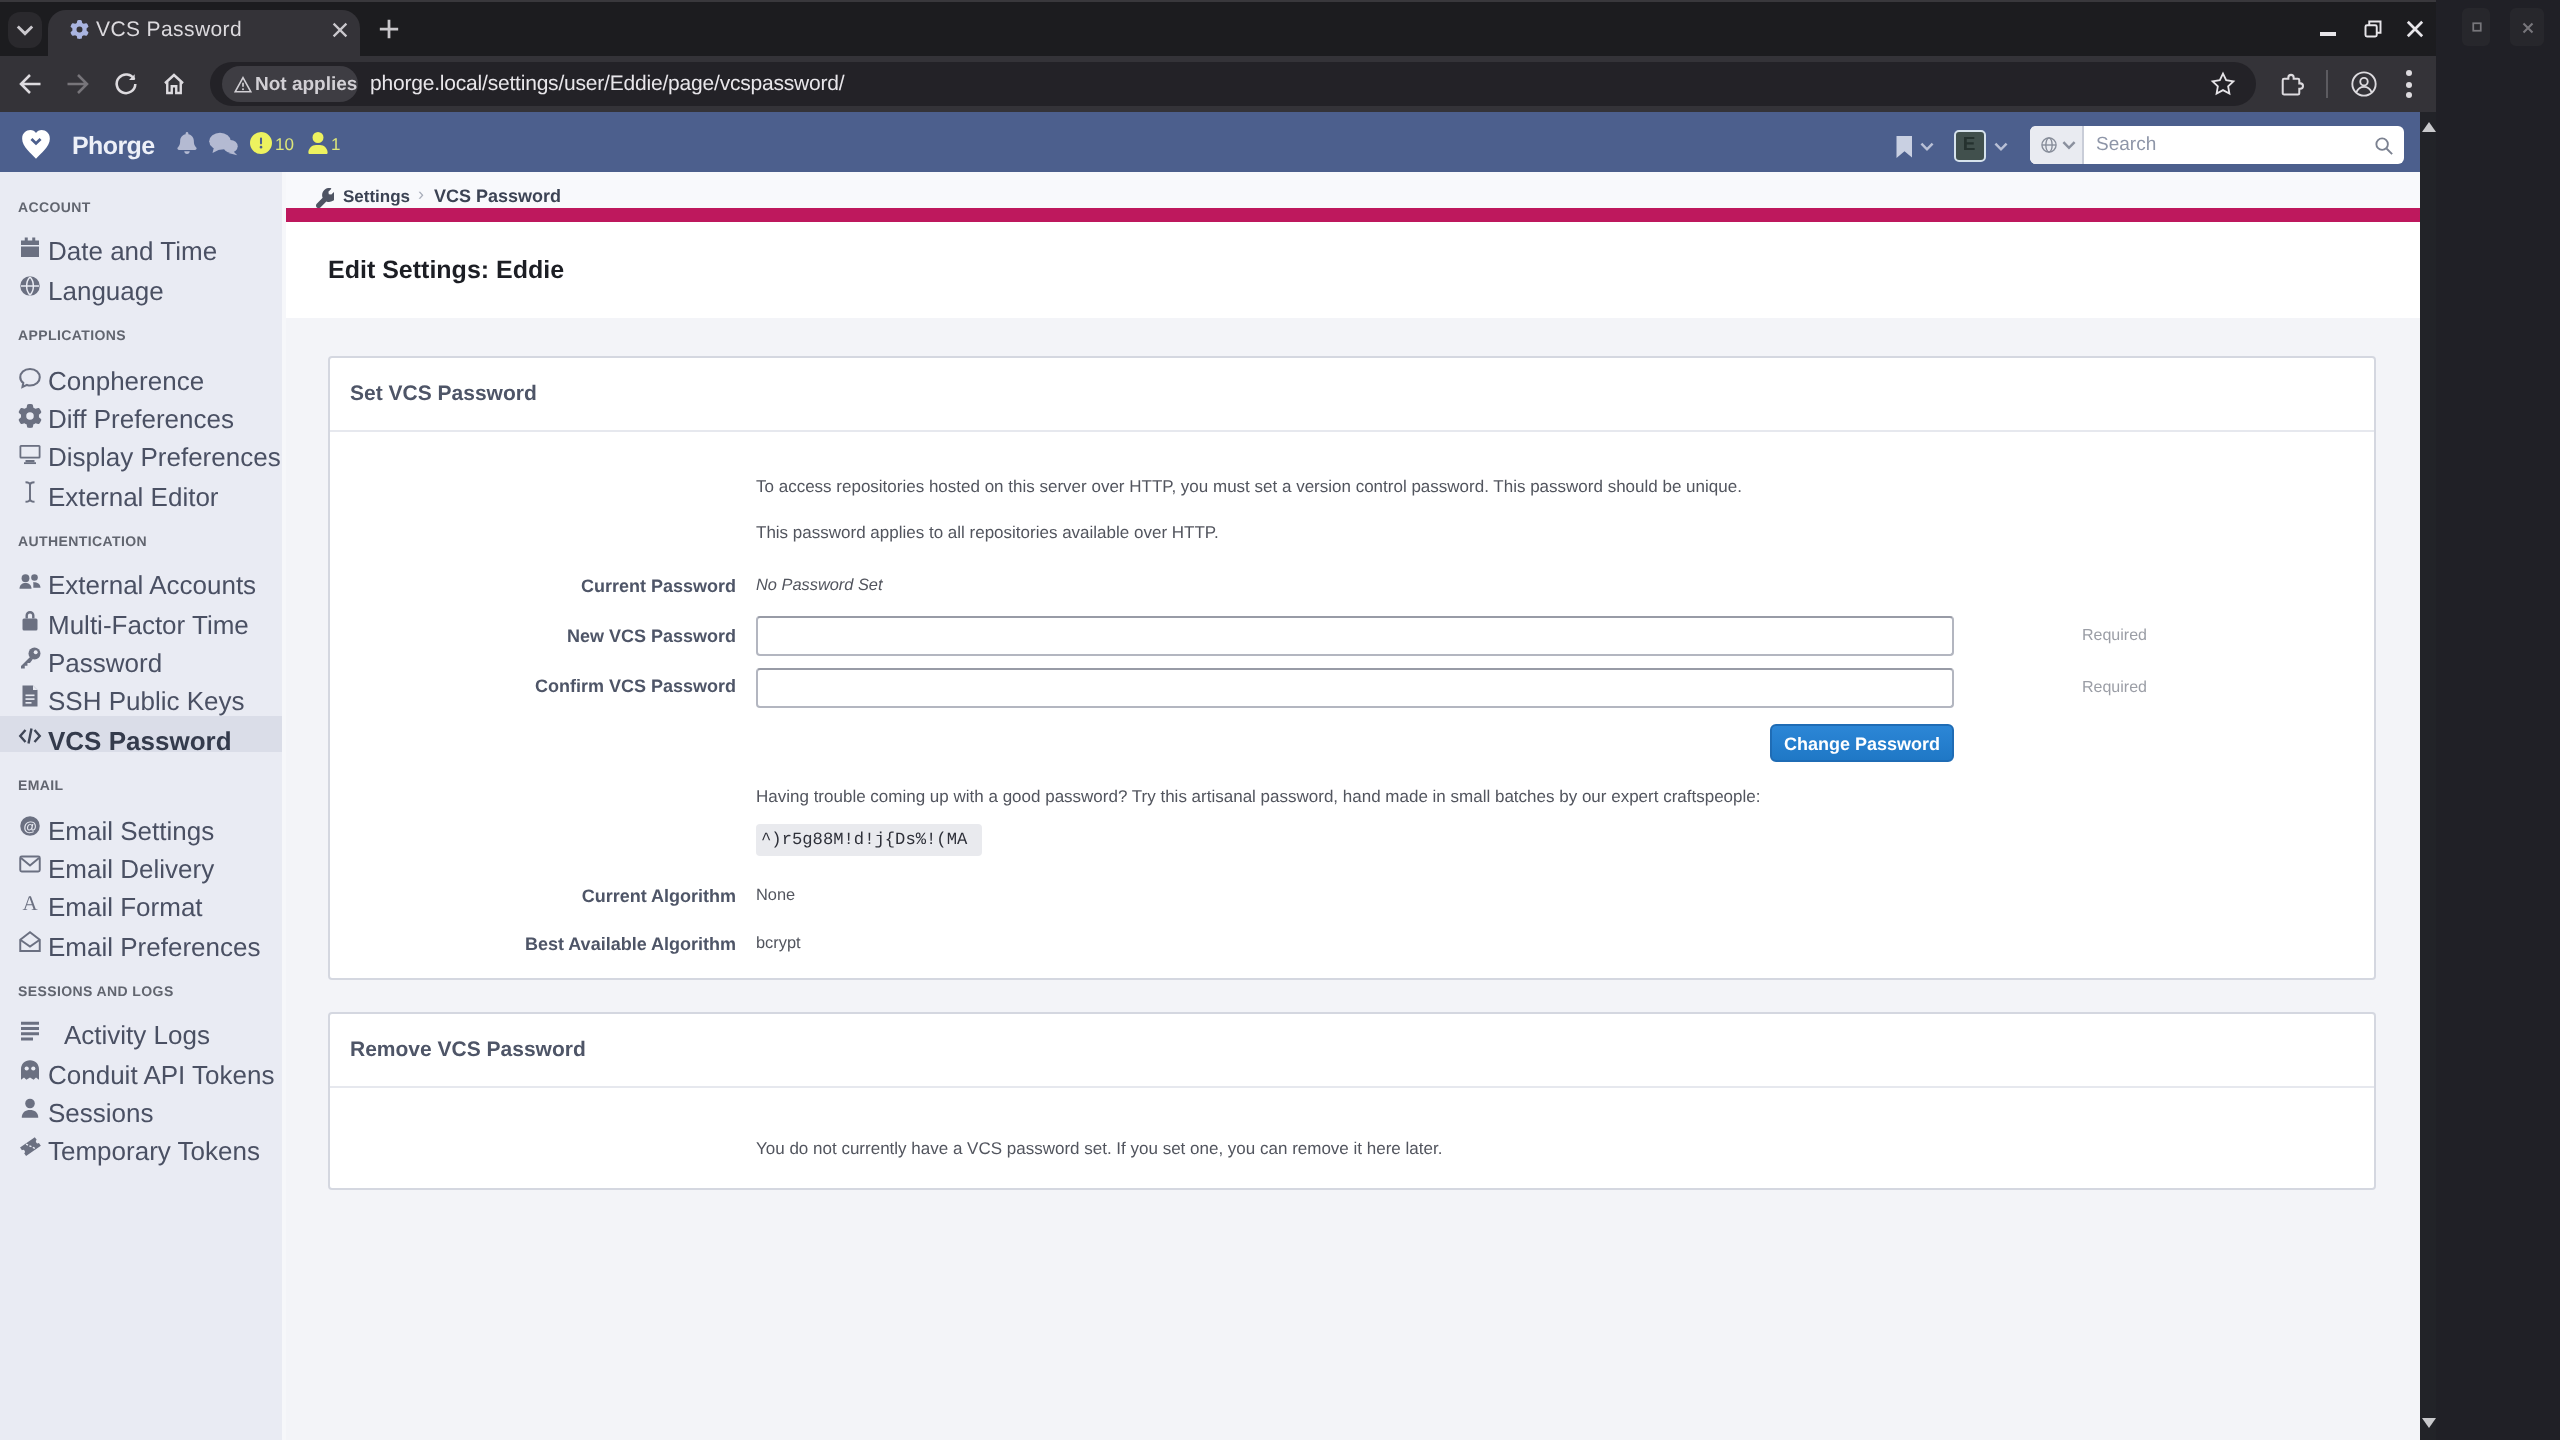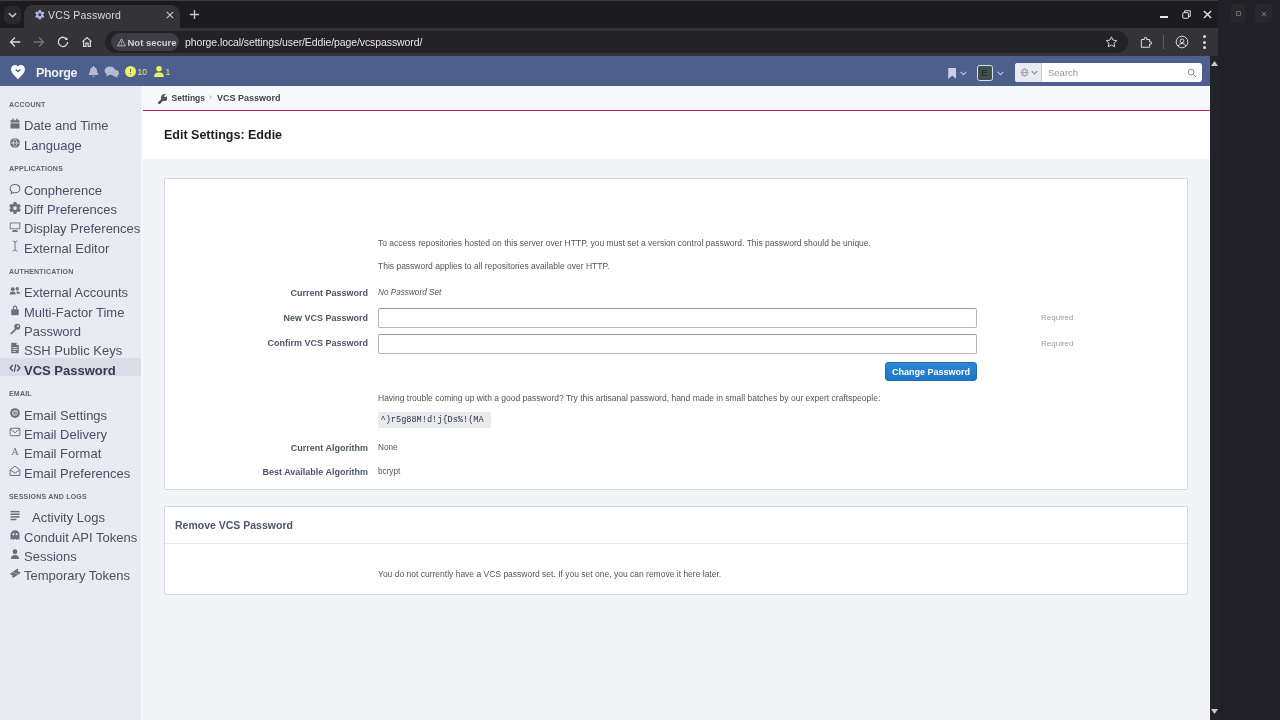--- a/index.html
+++ b/index.html
@@ -19,21 +19,21 @@
 #url { position:absolute; left:80px; top:4.5px; font-size:10.5px; letter-spacing:-0.1px; color:#e8e6ea; white-space:nowrap; }
 
 #phead { position:absolute; left:0; top:56px; width:1210px; height:30px; background:#4c5f8d; }
 #plogotext { position:absolute; left:36px; top:9.5px; font-size:12.5px; font-weight:700; color:#edf0f8; letter-spacing:-0.3px; }
 
 #psearch { position:absolute; left:1015px; top:7px; width:187px; height:19px; background:#fff; border-radius:3px; }
 #psearchseg { position:absolute; left:0; top:0; width:27px; height:19px; background:#e9ebf1; border-right:1px solid #c9cdd8; border-radius:3px 0 0 3px; }
 #psearchph { position:absolute; left:33px; top:4px; font-size:9.5px; color:#8e96a8; }
 
 #sidebar { position:absolute; left:0; top:86px; width:143px; height:634px; background:#e9ebf3; border-right:2px solid #f6f7fa; }
-#crumb { position:absolute; left:143px; top:86px; width:1067px; height:25px; background:#f8f9fc; border-bottom:1px solid #be185d; }
+#crumb { position:absolute; left:143px; top:86px; width:1067px; height:25px; background:#f8f9fc; border-bottom:7px solid #be185d; }
 #whiteband { position:absolute; left:143px; top:112px; width:1067px; height:47px; background:#ffffff; }
 #graybody { position:absolute; left:143px; top:159px; width:1067px; height:561px; background:#f3f4f8; }
 .pbox { position:absolute; left:21px; background:#fff; border:1px solid #d4d7e0; border-radius:2px; width:1024px; }
 .pbox .bhead { height:37px; border-bottom:1px solid #e6e8ee; position:relative; }
 .bhead span { position:absolute; left:10px; top:12px; font-size:10.5px; font-weight:bold; color:#4e5567; }
 .flabel { position:absolute; width:200px; right:auto; text-align:right; font-size:9px; font-weight:bold; color:#4e5567; }
 .fval  { position:absolute; font-size:8.2px; color:#52555e; }
 .para { position:absolute; left:213px; font-size:8.5px; color:#52555e; }
 .finput { position:absolute; left:212.5px; width:599px; height:20px; background:#fff; border:1px solid #b3b6c0; border-top-color:#989ba6; border-radius:2px; }
 .req { position:absolute; left:876px; font-size:8px; color:#9b9ea6; }
@@ -91,21 +91,21 @@
   <svg class="abs" style="left:81px;top:8px;" width="12" height="12" viewBox="0 0 16 16" fill="none" stroke="#dddbdf" stroke-width="1.6">
       <path d="M2 7.5 L8 2 L14 7.5 M3.5 6.5 L3.5 14 L6.5 14 L6.5 9.5 L9.5 9.5 L9.5 14 L12.5 14 L12.5 6.5"></path>
     </svg>
   <div id="omnibox">
     <div id="chip">
       <svg class="abs" style="left:5.5px;top:4.5px;" width="9" height="9" viewBox="0 0 16 16" fill="none" stroke="#d2d0d5" stroke-width="1.4">
           <path d="M8 1.5 L15 14 L1 14 Z"></path>
           <path d="M8 6 L8 9.5" stroke-width="1.5"></path>
           <circle cx="8" cy="11.8" r="0.9" fill="#d2d0d5" stroke="none"></circle>
         </svg>
-      <div id="chiptext">Not secure</div>
+      <div id="chiptext">Not applies</div>
     </div>
     <div id="url">phorge.local/settings/user/Eddie/page/vcspassword/</div>
     <svg class="abs" style="left:1000px;top:4px;" width="13" height="13" viewBox="0 0 576 512" fill="none" stroke="#e6e4e8" stroke-width="40">
         <path d="M288 50 L358 195 L518 218 L402 330 L430 490 L288 414 L146 490 L174 330 L58 218 L218 195 Z"></path>
       </svg>
   </div>
   <svg class="abs" style="left:1140px;top:8px;" width="13" height="13" viewBox="0 0 24 24" fill="none" stroke="#dddbdf" stroke-width="1.9">
       <path d="M9.5 4.8 C9.5 3.3 10.5 2.3 12 2.3 C13.5 2.3 14.5 3.3 14.5 4.8 L14.5 6 L18.5 6 C19.3 6 19.8 6.5 19.8 7.3 L19.8 10.3 L20.8 10.3 C22.3 10.3 23.3 11.3 23.3 12.8 C23.3 14.3 22.3 15.3 20.8 15.3 L19.8 15.3 L19.8 19.5 C19.8 20.3 19.3 20.8 18.5 20.8 L5.5 20.8 C4.7 20.8 4.2 20.3 4.2 19.5 L4.2 7.3 C4.2 6.5 4.7 6 5.5 6 L9.5 6 Z" transform="translate(-1.6,0.4) scale(0.98)"></path>
     </svg>
   <div class="abs" style="left:1163px;top:7px;width:1px;height:14px;background:#5c5b60;"></div>
@@ -320,20 +320,23 @@
     </svg>
     <span style="position:absolute;left:28.5px;top:6.5px;font-size:8.5px;font-weight:bold;color:#3c4354;">Settings</span>
     <span style="position:absolute;left:66px;top:6px;font-size:9px;color:#a9aeba;">›</span>
     <span style="position:absolute;left:74px;top:6.5px;font-size:9px;font-weight:bold;color:#3c4354;">VCS Password</span>
 </div>
 <div id="whiteband">
   <div style="position:absolute;left:21px;top:16px;font-size:12.5px;font-weight:bold;color:#1c1e24;">Edit Settings: Eddie</div>
 </div>
 <div id="graybody">
   <div class="pbox" id="box1" style="top:19px;height:312px;">
+    <div class="bhead">
+        <span>Set VCS Password</span>
+      </div>
     <div class="para" style="top:59px;">To access repositories hosted on this server over HTTP, you must set a version control password. This password should be unique.</div>
     <div class="para" style="top:82px;">This password applies to all repositories available over HTTP.</div>
     <div class="flabel" style="left:3px;top:109px;">Current Password</div>
     <div class="fval" style="left:213px;top:109px;font-style:italic;">No Password Set</div>
     <div class="flabel" style="left:3px;top:134px;">New VCS Password</div>
     <div class="finput" style="top:129px;"></div>
     <div class="req" style="top:134px;">Required</div>
     <div class="flabel" style="left:3px;top:159px;">Confirm VCS Password</div>
     <div class="finput" style="top:154.5px;"></div>
     <div class="req" style="top:159.5px;">Required</div>

